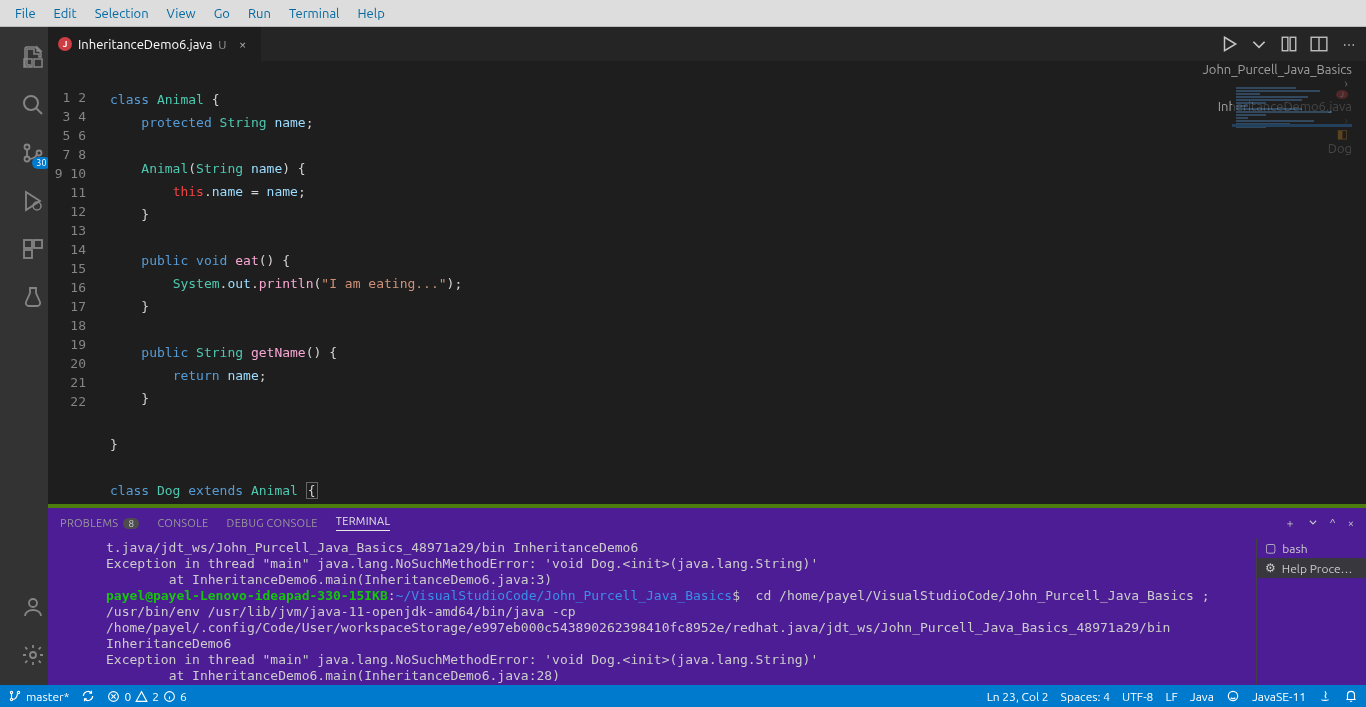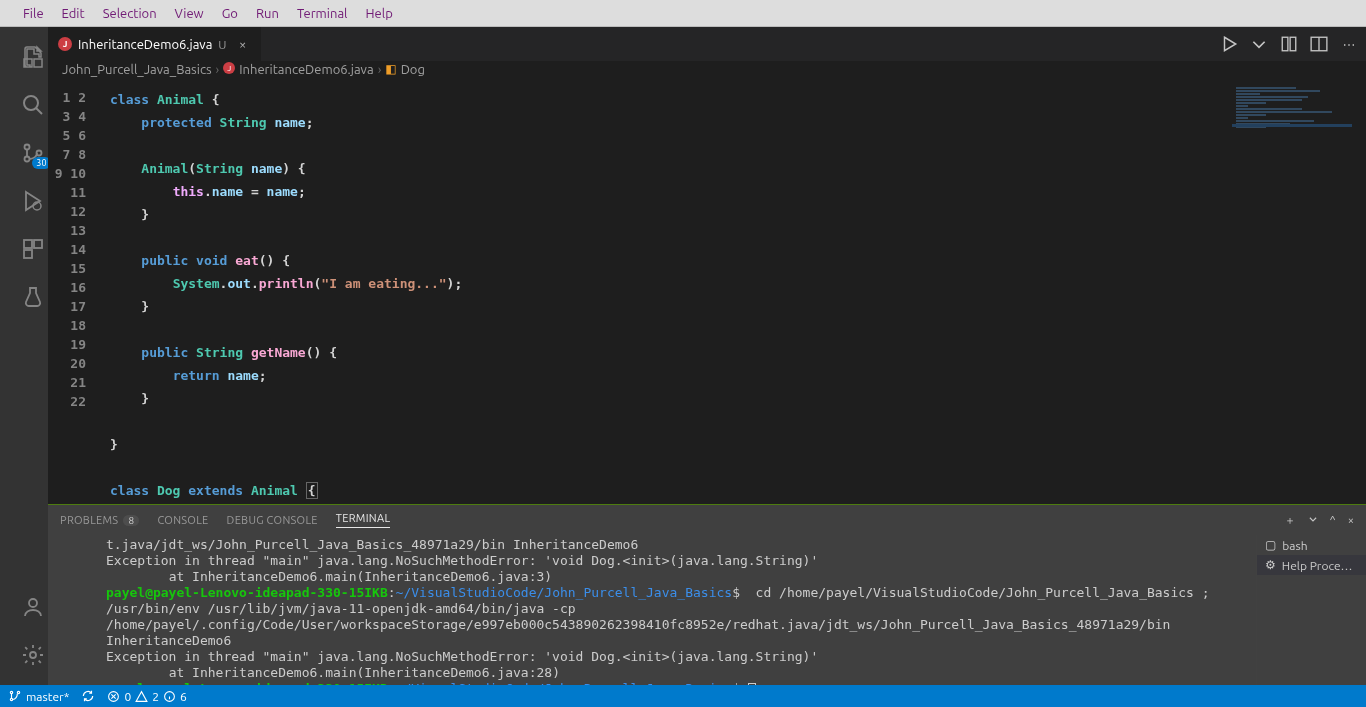--- a/index.html
+++ b/index.html
@@ -10,24 +10,24 @@
   color: #cccccc;
   width: 1366px;
   height: 707px;
   overflow: hidden;
   display: flex;
   flex-direction: column;
 }
 .menubar {
   height: 27px;
   background: #dddddd;
-  color: #701a75;
-  display: flex;
-  align-items: center;
-  padding: 0 14px;
+  color: #0369a1;
+  display: flex;
+  align-items: center;
+  padding: 0 6px;
   border-bottom: 1px solid #bbbbbb;
 }
 .menubar .menu-item {
   padding: 3px 9px;
   font-size: 13px;
   cursor: default;
 }
 .main-row {
   display: flex;
   flex-direction: row;
@@ -115,24 +115,25 @@
   align-items: center;
   padding-right: 8px;
   gap: 12px;
   color: #c5c5c5;
 }
 .editor-actions .icon-btn { width: 18px; height: 18px; display:flex; align-items:center; justify-content:center; cursor:pointer;}
 .breadcrumbs {
   height: 22px;
   background: #1e1e1e;
   display: flex;
-  align-items: flex-start;
+  align-items: flex-end;
   padding: 0 14px;
   font-size: 13px;
   color: #a0a0a0;
+  flex-direction: column;
 }
 .breadcrumbs .chev { margin: 0 4px; color: #666; }
 .breadcrumbs .file-icon-sm {
   width: 12px;
   height: 12px;
   border-radius: 50%;
   background: #cc3e44;
   color: white;
   font-size: 8px;
   display: inline-flex;
@@ -149,21 +150,20 @@
   flex: 1;
   display: flex;
   flex-direction: column;
   min-height: 0;
 }
 .code-area {
   flex: 1;
   display: flex;
   overflow: hidden;
   position: relative;
-  font-weight: bold;
 }
 .gutter {
   width: 54px;
   background: #1e1e1e;
   color: #858585;
   text-align: right;
   padding: 4px 16px 0 0;
   font-family: "Droid Sans Mono", Consolas, monospace;
   font-size: 13px;
   line-height: 19px;
@@ -186,26 +186,26 @@
   background: #1e1e1e;
   opacity: 0.7;
 }
 .minimap .mm-line { height:2px; margin:1px 4px; background:#3a5a7a; }
 .minimap .mm-highlight { position:absolute; left:0; right:0; top:38px; height:3px; background:#264f78; }
 .tok-kw { color:#569cd6; }
 .tok-type { color:#4ec9b0; }
 .tok-field { color:#9cdcfe; }
 .tok-fn { color:#f9a8d4; }
 .tok-str { color:#ce9178; }
-.tok-this { color:#f0abfc; }
+.tok-this { color:#ef4444; }
 .box-brace { border:1px solid #666; padding:0 1px;}
 .panel {
   height: 181px;
-  background: #404040;
-  border-top: 1px solid #4d7c0f;
+  background: #4c1d95;
+  border-top: 4px solid #4d7c0f;
   display: flex;
   flex-direction: column;
 }
 .panel-tabs {
   height: 30px;
   display: flex;
   align-items: center;
   padding: 0 12px;
   font-size: 11px;
   color: #999;
@@ -519,13 +519,36 @@
         </svg>
       <span>2</span>
       <svg width="13" height="13" viewBox="0 0 24 24">
           <circle cx="12" cy="12" r="9" fill="none" stroke="currentColor" stroke-width="2"></circle>
           <line x1="12" y1="8" x2="12" y2="8" stroke="currentColor" stroke-width="3"></line>
           <line x1="12" y1="12" x2="12" y2="17" stroke="currentColor" stroke-width="2"></line>
         </svg>
       <span>6</span>
     </div>
   </div>
+  <div class="status-right">
+    <div class="status-item">Ln 23, Col 2</div>
+    <div class="status-item">Spaces: 4</div>
+    <div class="status-item">UTF-8</div>
+    <div class="status-item">LF</div>
+    <div class="status-item">Java</div>
+    <div class="status-item">
+      <svg width="14" height="14" viewBox="0 0 24 24">
+          <path d="M20 12a8 8 0 1 1-16 0 8 8 0 0 1 16 0zM8 10h.01M16 10h.01M8 15c1 1 2.5 1.5 4 1.5s3-.5 4-1.5" fill="none" stroke="currentColor" stroke-width="2"></path>
+        </svg>
+    </div>
+    <div class="status-item">JavaSE-11</div>
+    <div class="status-item">
+      <svg width="14" height="14" viewBox="0 0 24 24">
+          <path d="M12 4l2 4-2 4 2 4M6 18c0 2 12 2 12 0" fill="none" stroke="currentColor" stroke-width="1.8"></path>
+        </svg>
+    </div>
+    <div class="status-item">
+      <svg width="14" height="14" viewBox="0 0 24 24">
+          <path d="M6 18V10a6 6 0 1 1 12 0v8M4 18h16M10 21h4" fill="none" stroke="currentColor" stroke-width="2"></path>
+        </svg>
+    </div>
+  </div>
 </div>
 
 </body></html>

